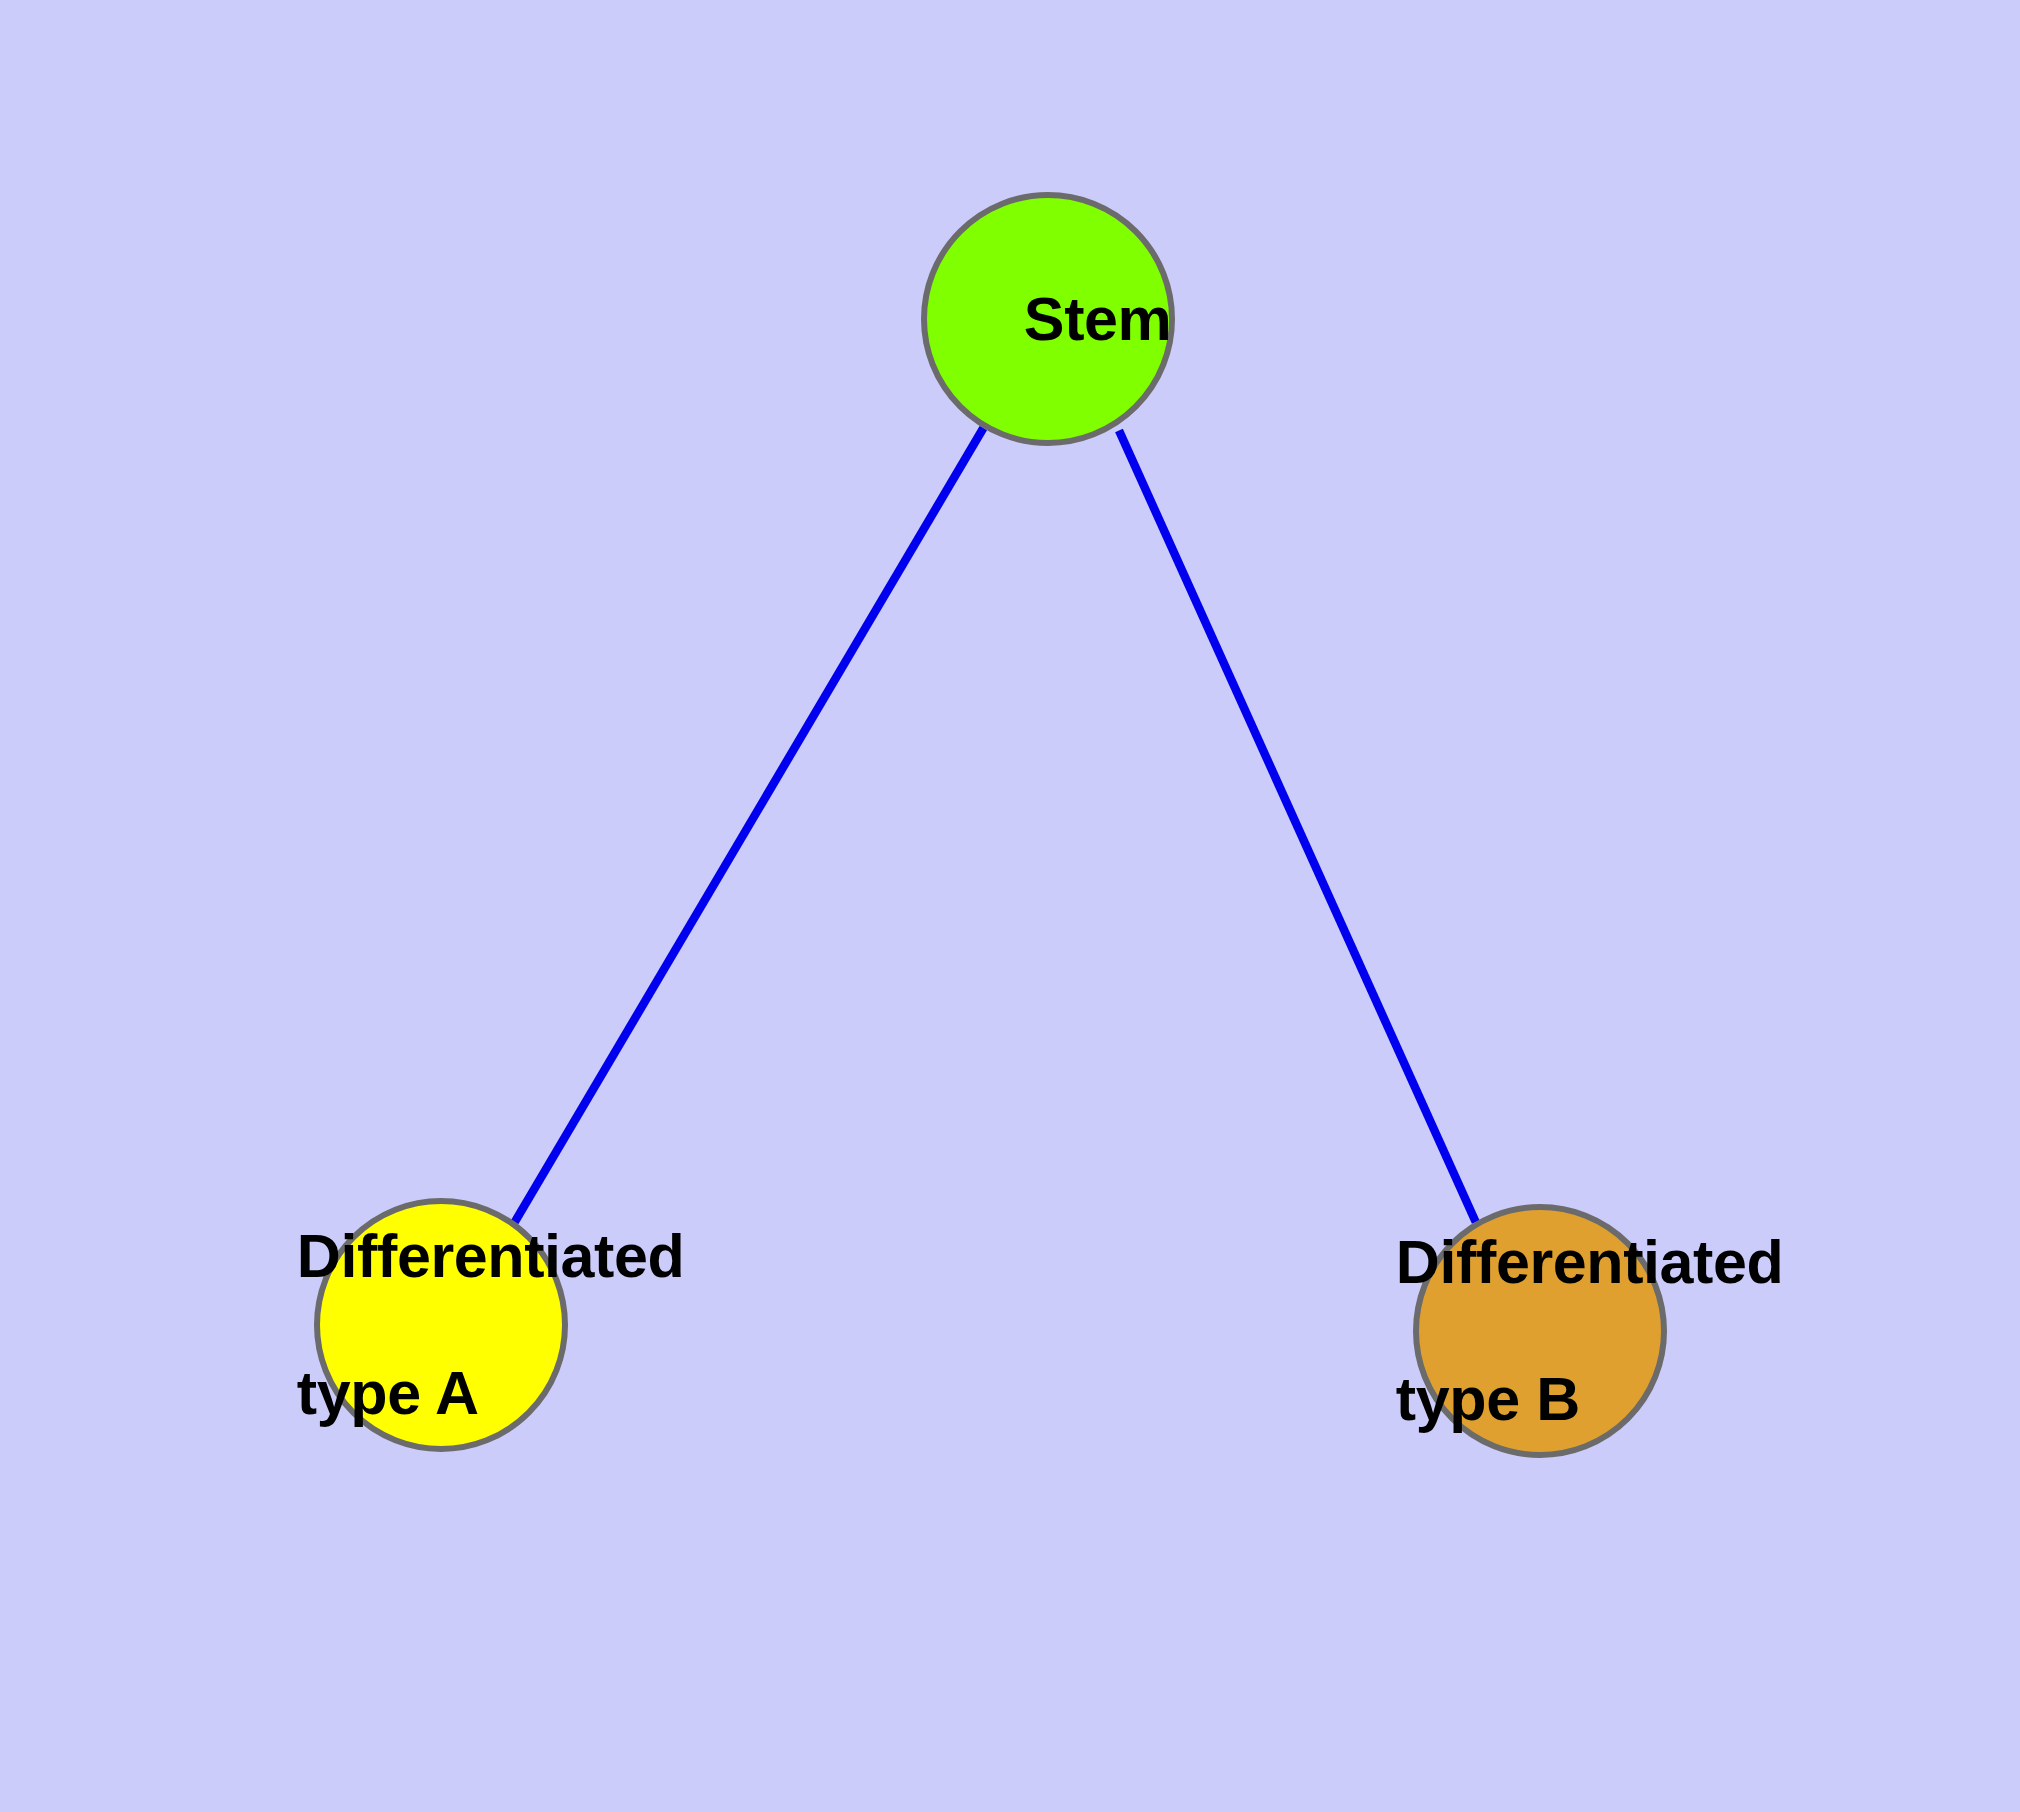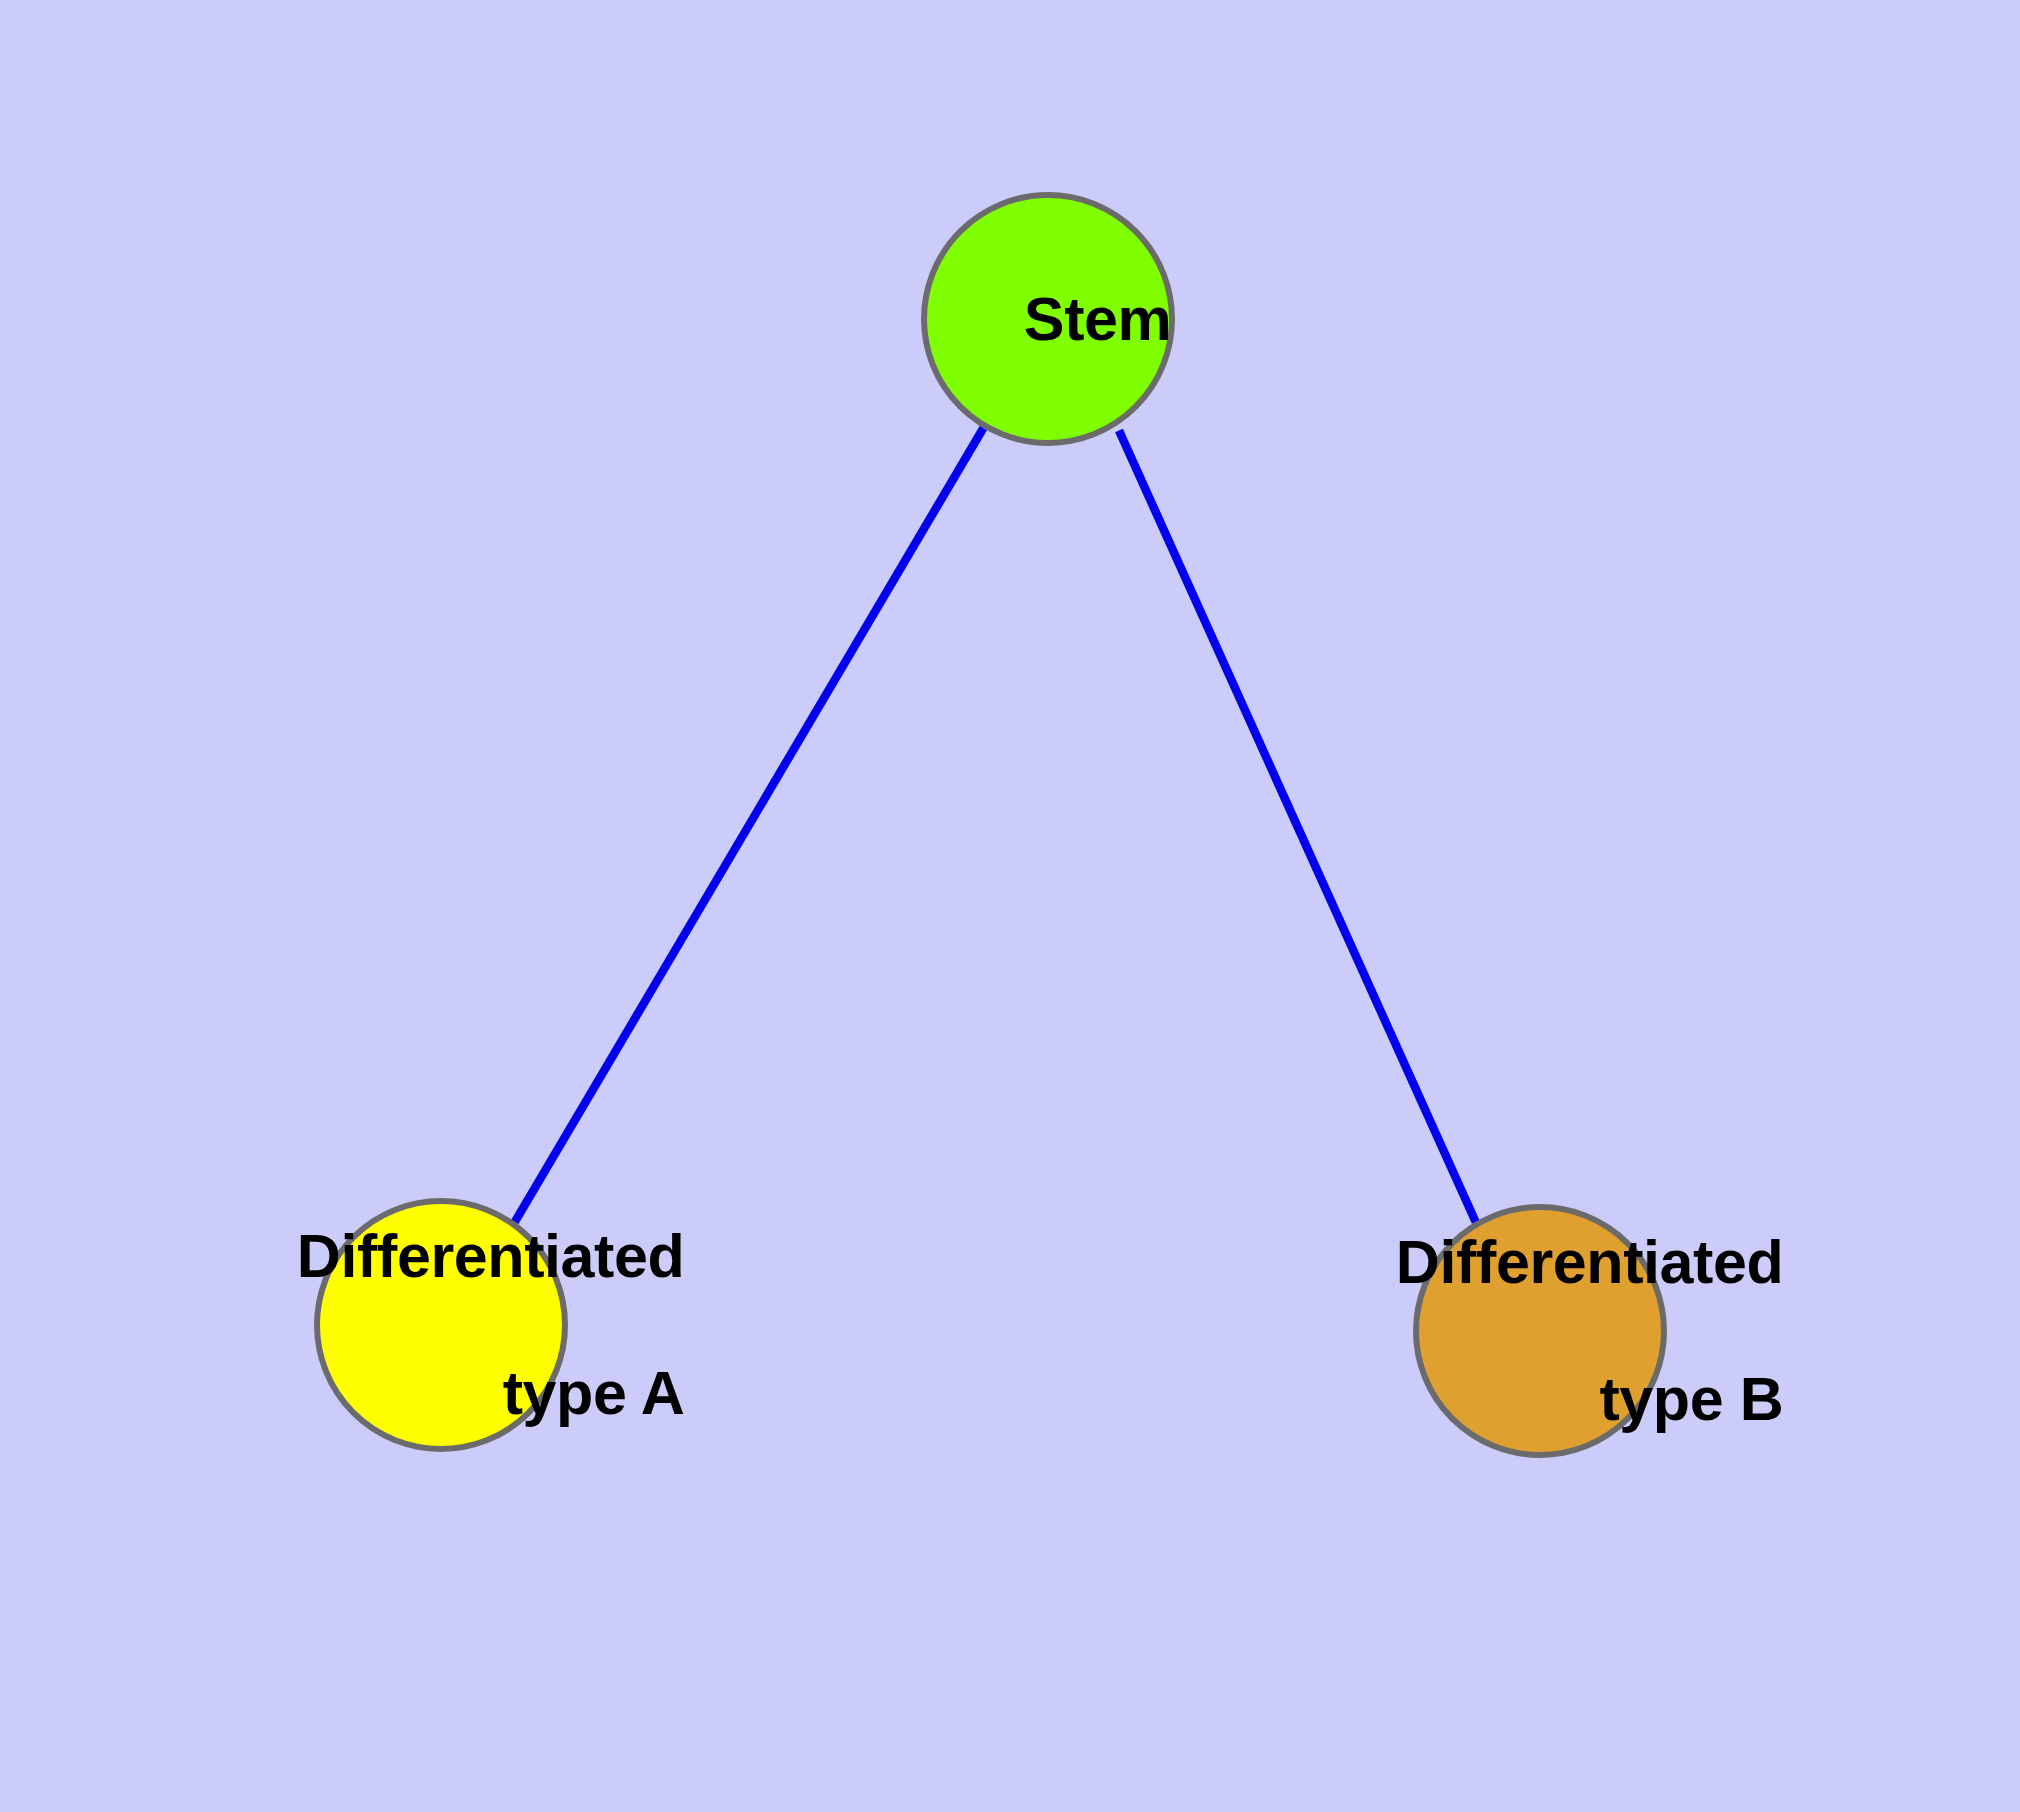--- a/index.html
+++ b/index.html
@@ -39,21 +39,21 @@
   .node {
     position: absolute;
     transform: translate(-50%, -50%);
     border-radius: 50%;
     box-sizing: border-box;
     border: 6.8px solid #6b6b6b;
   }
   .node-label {
     position: absolute;
     transform: translate(-50%, -50%);
-    text-align: right;
+    text-align: left;
     color: #000000;
     font-weight: bold;
     line-height: 1.12;
     white-space: pre;
     letter-spacing: -0.4px;
     pointer-events: none;
   }
 </style>
 </head>
 <body>

